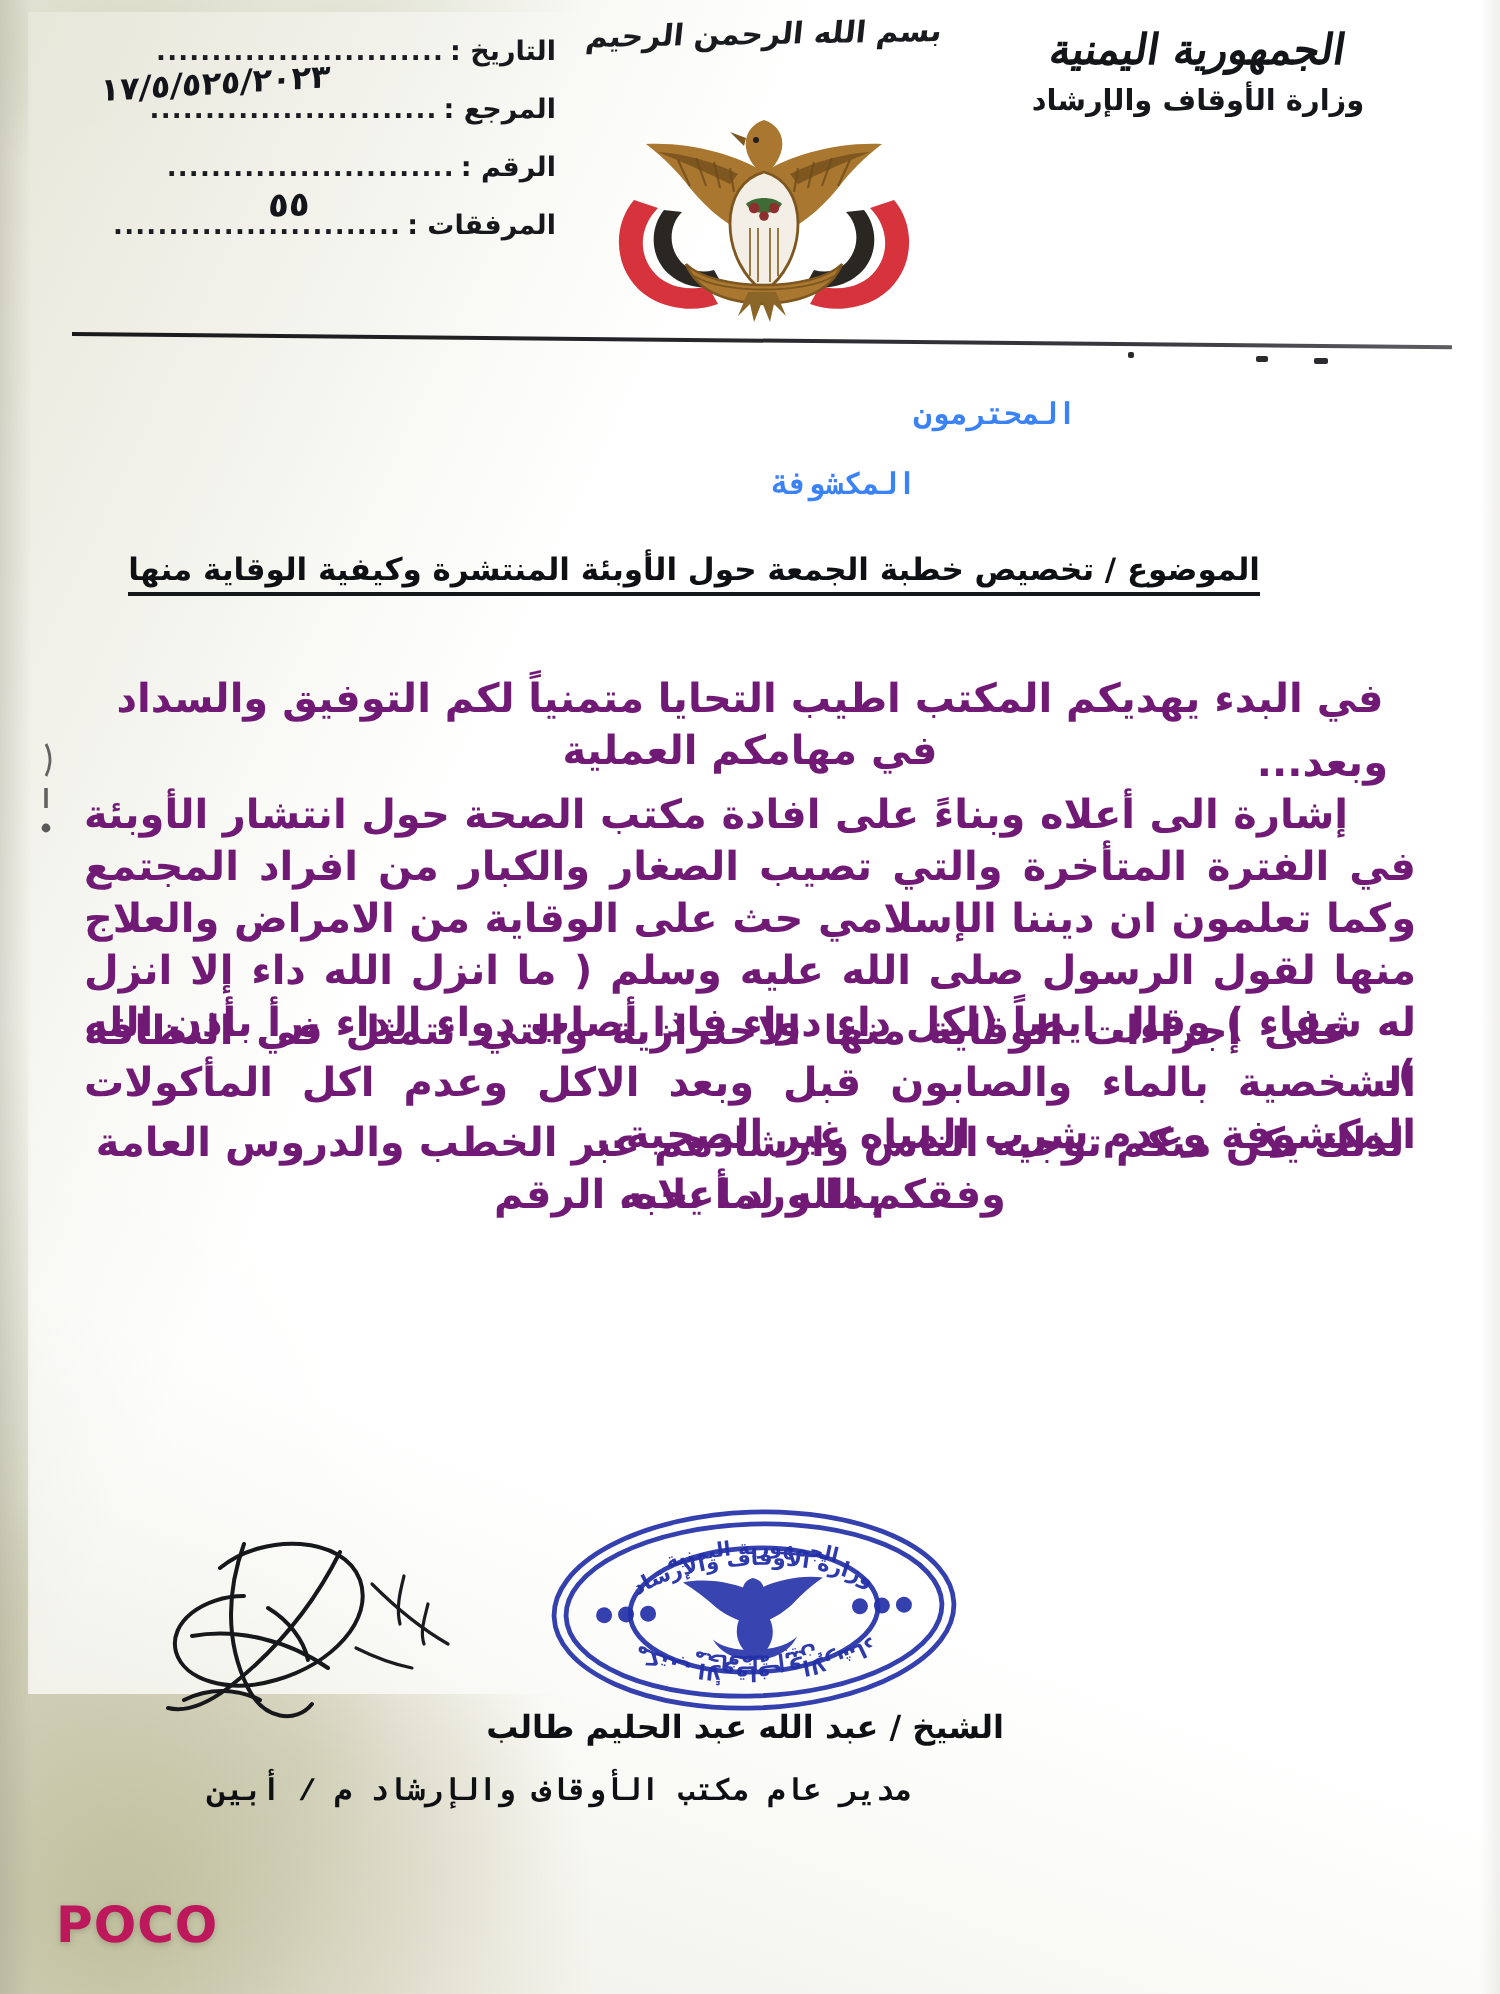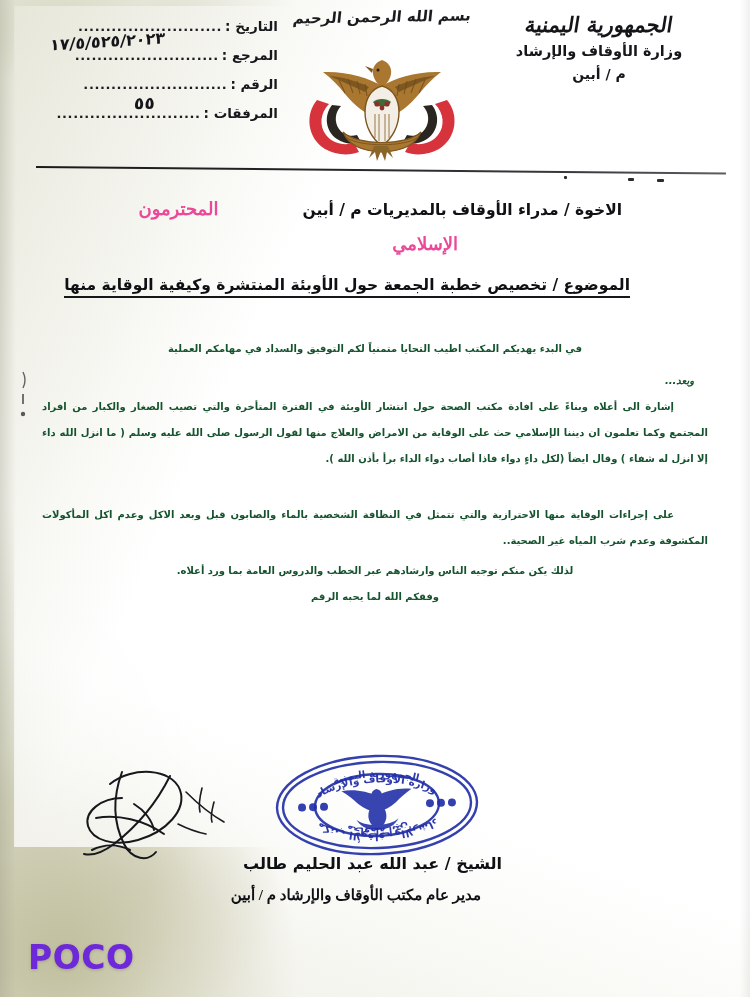--- a/index.html
+++ b/index.html
@@ -239,25 +239,25 @@
     white-space: nowrap;
   }
   .recip-name {
     font-size: 15.5px;
     font-weight: 700;
     letter-spacing: -0.3px;
     color: #101115;
     font-family: "DejaVu Sans", sans-serif;
   }
   .recip-honor {
-    font-size: 18px;
-    font-weight: 700;
-    color: #ec4899;
+    font-size: 15px;
+    font-weight: 700;
+    color: #3b82f6;
     margin-right: 84px;
-    font-family: Liberation Serif, serif;
+    font-family: Liberation Mono, monospace;
   }
   .recip-row.second { padding-right: 190px; }
   .recip-row.second .recip-honor { margin-right: 102px; }
 
   .subject-line {
     position: absolute;
     right: 120px;
     top: 104px;
     font-size: 15.5px;
     font-weight: 700;
@@ -267,32 +267,32 @@
     padding-bottom: 2px;
     letter-spacing: -0.35px;
     font-family: "DejaVu Sans", sans-serif;
     text-align: center;
   }
 
   .para {
     position: absolute;
     left: 42px;
     right: 42px;
-    font-size: 10px;
+    font-size: 20px;
     font-weight: 700;
     line-height: 26px;
     text-align: justify;
     text-align-last: right;
     letter-spacing: -0.2px;
-    color: #14532d;
+    color: #701a75;
     font-family: "DejaVu Sans", sans-serif;
   }
   .para.indent { text-indent: 34px; }
   .para.centered { text-align: center; text-align-last: center; }
-  .para.rightish { text-align: right; text-align-last: right; font-style: italic; }
+  .para.rightish { text-align: right; text-align-last: right; }
 
   .p-greet   { top: 164px; }
   .p-after   { top: 196px; right: 56px; left: 42px; text-align: right; }
   .p-main    { top: 222px; }
   .p-prev    { top: 330px; }
   .p-directive { top: 386px; }
   .p-closing { top: 412px; }
 
   
   .stamp {
@@ -321,50 +321,50 @@
     font-size: 16px;
     font-weight: 700;
     color: #0f1014;
     white-space: nowrap;
     letter-spacing: -0.3px;
     font-family: "DejaVu Sans", sans-serif;
     text-align: right;
   }
   .sign-title {
     position: absolute;
-    right: 269px;
+    right: 294px;
     top: 714px;
     font-size: 15px;
     font-weight: 700;
     color: #0f1014;
     white-space: nowrap;
     letter-spacing: -0.2px;
-    font-family: Liberation Serif, serif;
+    font-family: Liberation Mono, monospace;
   }
 
   
   .margin-marks {
     position: absolute;
     left: 18px;
     top: 368px;
     width: 16px;
     height: 70px;
     opacity: 0.78;
     pointer-events: none;
   }
 
   
   .watermark {
     position: absolute;
     left: 28px;
     bottom: 20px;
     font-family: "DejaVu Sans", sans-serif;
-    font-size: 33px;
-    font-weight: 700;
-    color: #6d28d9;
+    font-size: 25px;
+    font-weight: 700;
+    color: #be185d;
     letter-spacing: 0.5px;
     direction: ltr;
     text-shadow: 0 1px 3px rgba(120,118,95,0.45);
   }
 </style>
 </head>
 <body>
 
 <div id="photo">
 
@@ -444,38 +444,36 @@
         <path d="M44 86 C58 100 108 100 122 86 C118 96 108 105 83 106 C58 105 48 96 44 86 Z" fill="#a9772f" stroke="#7d5620" stroke-width="1.2"></path>
         <path d="M48 92 C62 101 104 101 118 92" stroke="#7d5620" stroke-width="1" fill="none"></path>
 
         <path d="M75 100 L70 112 L76 106 L78 115 L82 105 L86 115 L88 106 L94 112 L89 100 Z" fill="#8a6528"></path>
       </svg>
     </div>
 
     <div class="org-block">
       <div class="org-republic">الجمهورية اليمنية</div>
       <div class="org-ministry">وزارة الأوقاف والإرشاد</div>
-      <div class="org-gov">م / أبين</div>
     </div>
 
     <div class="header-rule"></div>
     <div class="rule-speck" style="left:564px; top:176px; width:3px; height:3px;"></div>
     <div class="rule-speck" style="left:628px; top:178px; width:6px; height:3px;"></div>
     <div class="rule-speck" style="left:657px; top:179px; width:7px; height:3px;"></div>
   </div>
 
   <div id="letter-body">
 
     <div class="recipients">
       <div class="recip-row">
-        <span class="recip-name">الاخوة / مدراء الأوقاف بالمديريات م / أبين</span>
         <span class="recip-honor">المحترمون</span>
       </div>
       <div class="recip-row second">
-        <span class="recip-honor">الإسلامي</span>
+        <span class="recip-honor">المكشوفة</span>
       </div>
     </div>
 
     <div class="subject-line">الموضوع / تخصيص خطبة الجمعة حول الأوبئة المنتشرة وكيفية الوقاية منها</div>
 
     <div class="para centered p-greet">في البدء يهديكم المكتب اطيب التحايا متمنياً لكم التوفيق والسداد في مهامكم العملية</div>
     <div class="para rightish p-after">وبعد...</div>
     <div class="para indent p-main">إشارة الى أعلاه وبناءً على افادة مكتب الصحة حول انتشار الأوبئة في الفترة المتأخرة والتي تصيب الصغار والكبار من افراد المجتمع وكما تعلمون ان ديننا الإسلامي حث على الوقاية من الامراض والعلاج منها لقول الرسول صلى الله عليه وسلم ( ما انزل الله داء إلا انزل له شفاء ) وقال ايضاً (لكل داءٍ دواء فاذا أصاب دواء الداء برأ بأذن الله ).</div>
     <div class="para indent p-prev">على إجراءات الوقاية منها الاحترازية والتي تتمثل في النظافة الشخصية بالماء والصابون قبل وبعد الاكل وعدم اكل المأكولات المكشوفة وعدم شرب المياه غير الصحية..</div>
     <div class="para centered p-directive">لذلك يكن منكم توجيه الناس وارشادهم عبر الخطب والدروس العامة بما ورد أعلاه.</div>

